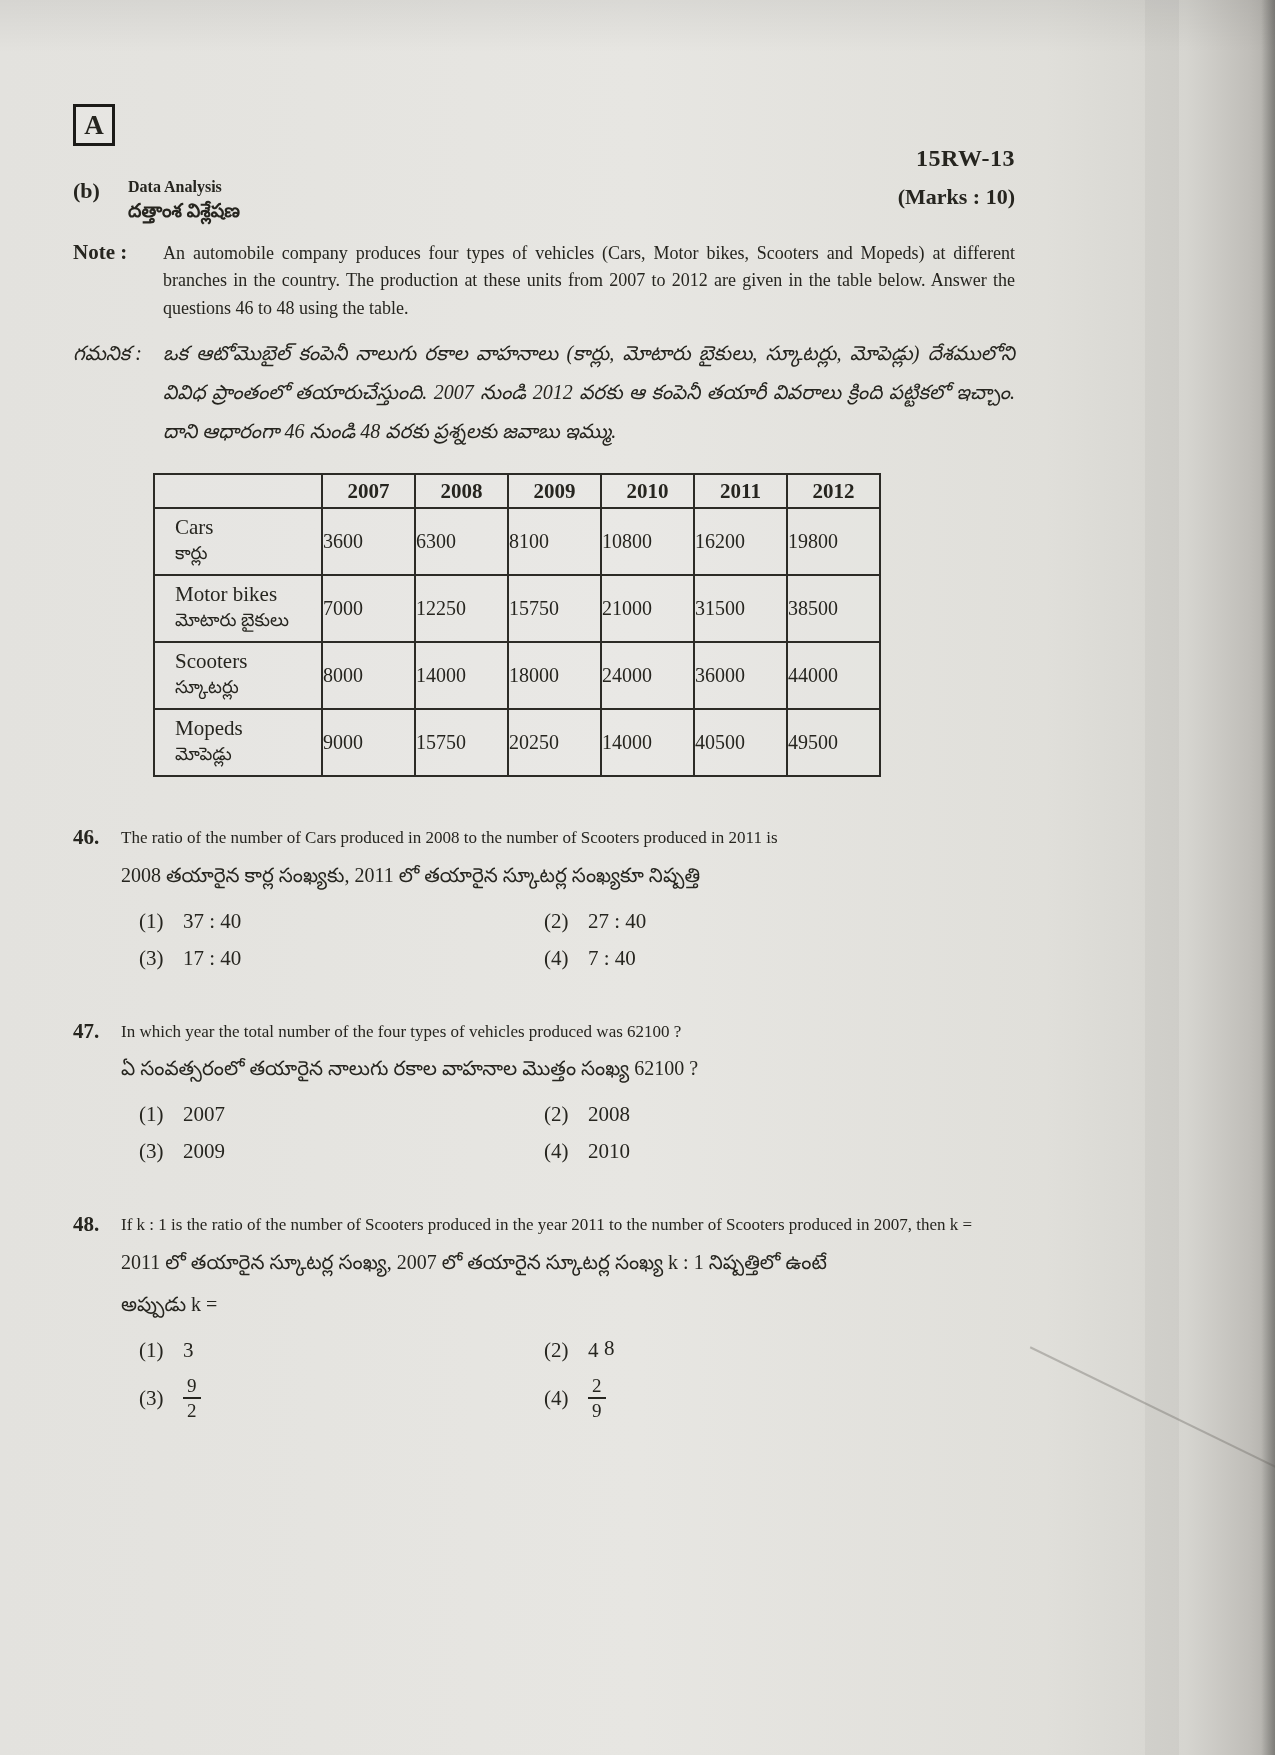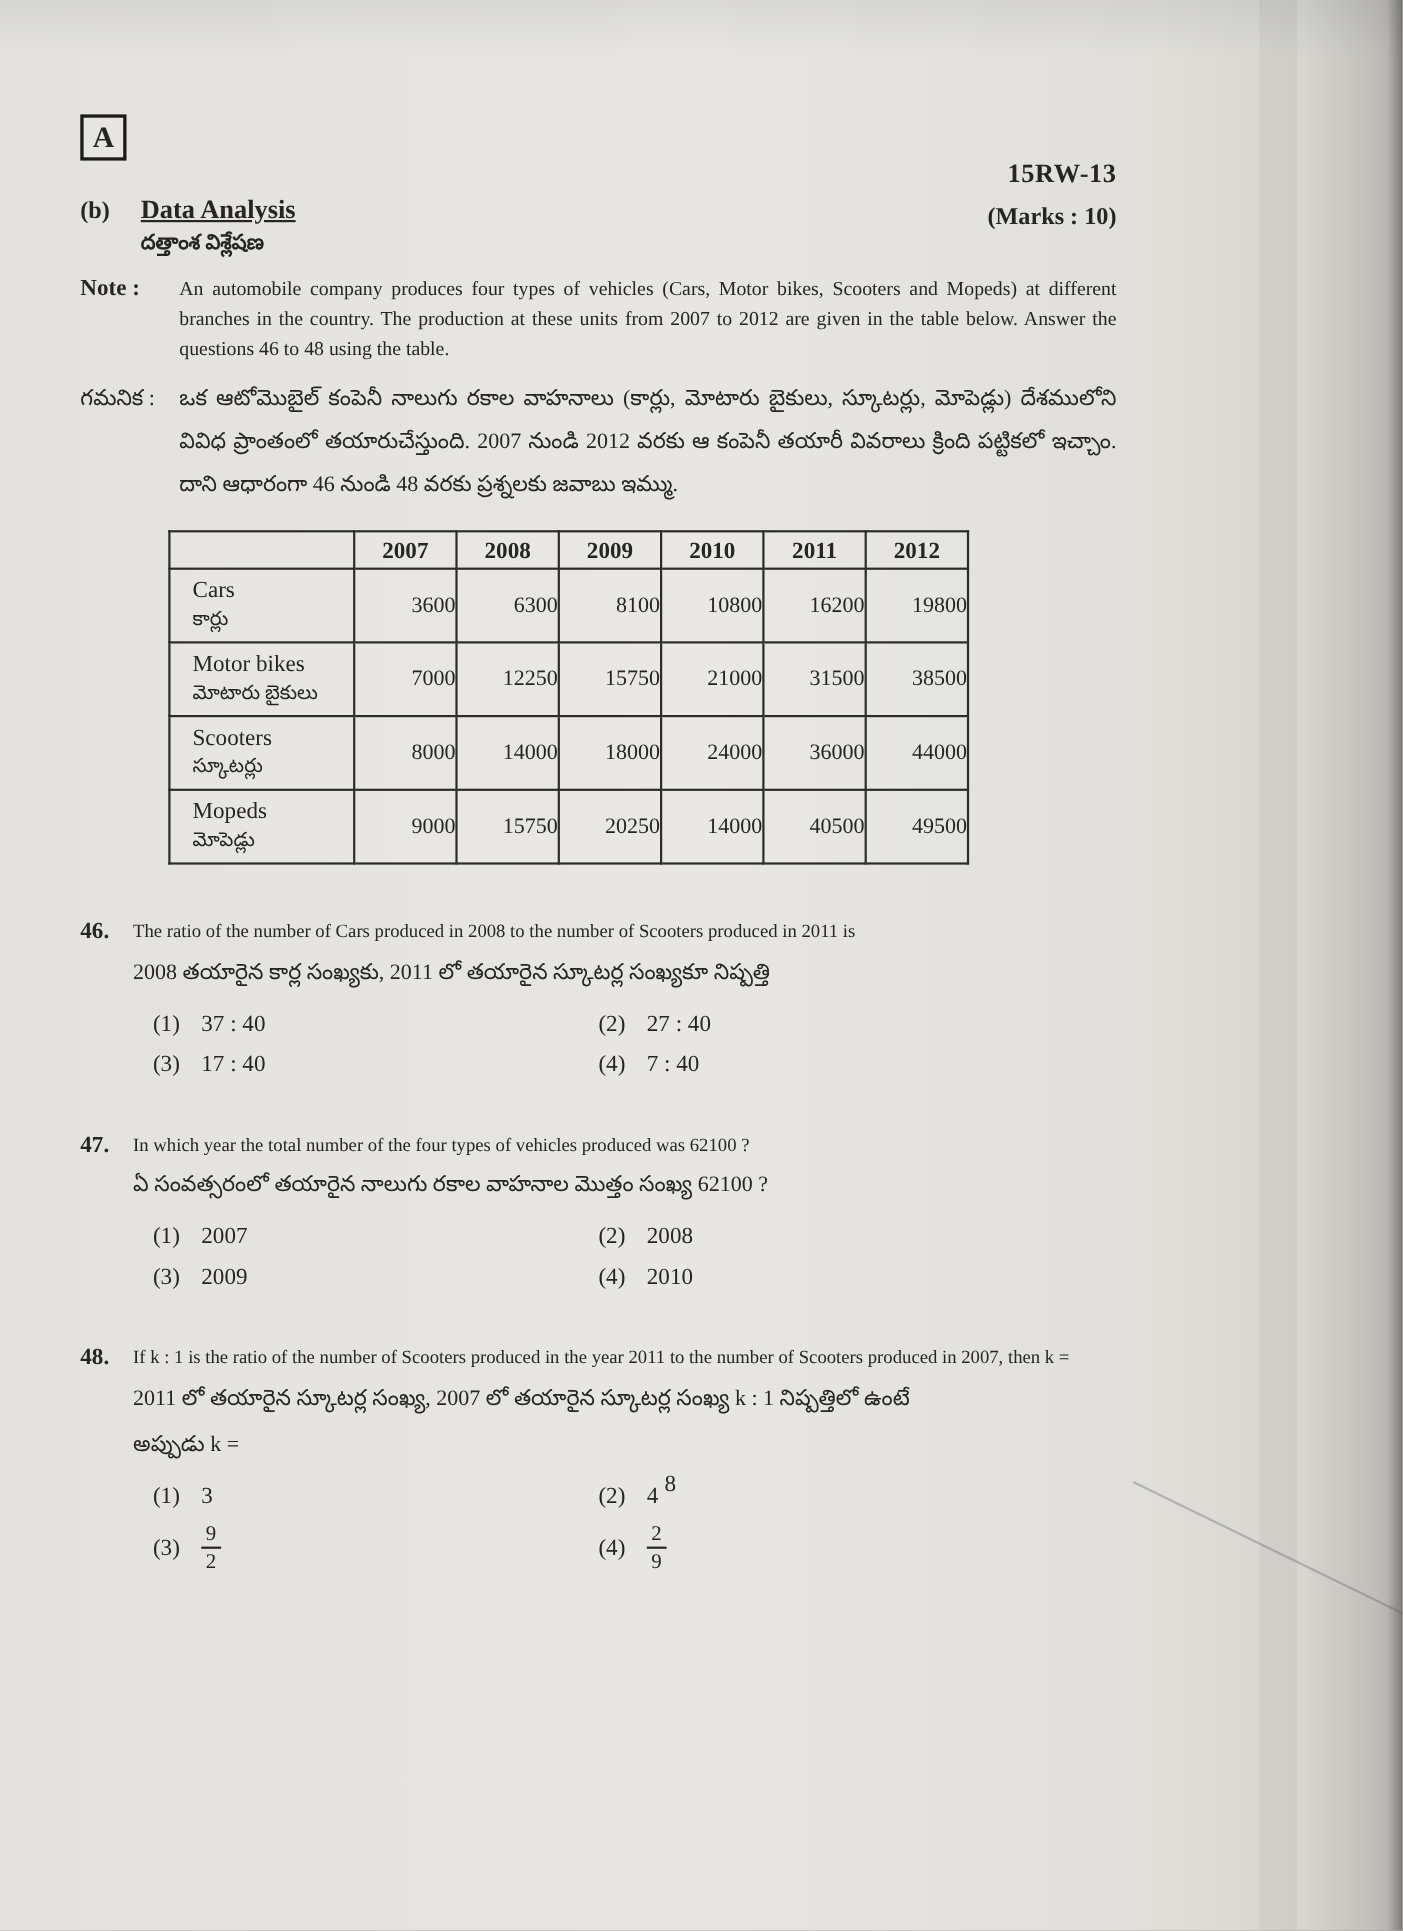--- a/index.html
+++ b/index.html
@@ -25,40 +25,40 @@
   .version-box {
     width:42px; height:42px; border:3px solid #1c1b18;
     display:flex; align-items:center; justify-content:center;
     font-weight:bold; font-size:27px; background:rgba(255,255,255,0.12);
   }
   .paper-code { font-weight:bold; font-size:24px; letter-spacing:0.5px; padding-top:4px;margin-top:37px; }
 
   .section-row { display:flex; justify-content:space-between; margin-top:6px; }
   .section-left { display:flex; }
   .section-label { font-weight:bold; font-size:22px; width:55px; }
-  .section-title { font-weight:bold; font-size:24px;text-decoration:underline; }
+  .section-title { font-weight:bold; font-size:16px; }
   .section-title-te { font-size:19px; margin-top:4px; font-weight:bold; }
   .marks { font-weight:bold; font-size:22px; padding-top:6px; }
 
   .note-row { display:flex; margin-top:14px; }
   .note-label { font-weight:bold; font-size:21px; width:90px; flex:none; }
   .note-text { font-size:18px; line-height:1.52; text-align:justify; }
 
-  .tnote-row { display:flex; margin-top:12px; }
+  .tnote-row { display:flex; margin-top:12px;font-style:italic; }
   .tnote-label { font-size:20px; width:90px; flex:none; line-height:1.9; }
   .tnote-text { font-size:20px; line-height:1.95; text-align:justify; }
 
   table.prod { border-collapse:collapse; margin:22px 0 0 80px; background:rgba(255,255,255,0.10); }
   table.prod th, table.prod td { border:2px solid #2c2b26; }
   table.prod th.year { width:93px; height:34px; font-size:21px; font-weight:bold; text-align:center; }
   table.prod th.corner { width:168px; }
   table.prod td.rowlabel { padding:6px 8px 6px 20px; text-align:left; vertical-align:middle; height:64px; }
   .rowlabel .en { font-size:21px; }
   .rowlabel .te { font-size:18px; margin-top:3px; }
-  table.prod td.val { text-align:right; font-size:20px; }
+  table.prod td.val { text-align:left; font-size:20px; }
 
   .question { display:flex; margin-top:48px;justify-content:flex-end; }
   .qnum { width:48px; flex:none; font-weight:bold; font-size:21px; }
   .qbody { flex:1; }
   .qtext-en { font-size:17px; line-height:1.5; text-align:justify; }
   .qtext-te { font-size:20px; line-height:1.8; margin-top:6px; }
   .options { display:grid; grid-template-columns:405px auto; row-gap:12px; margin:16px 0 0 18px; }
   .option { display:flex; align-items:center; font-size:21px; }
   .opt-label { width:44px; flex:none; }
   .opt-value {}

